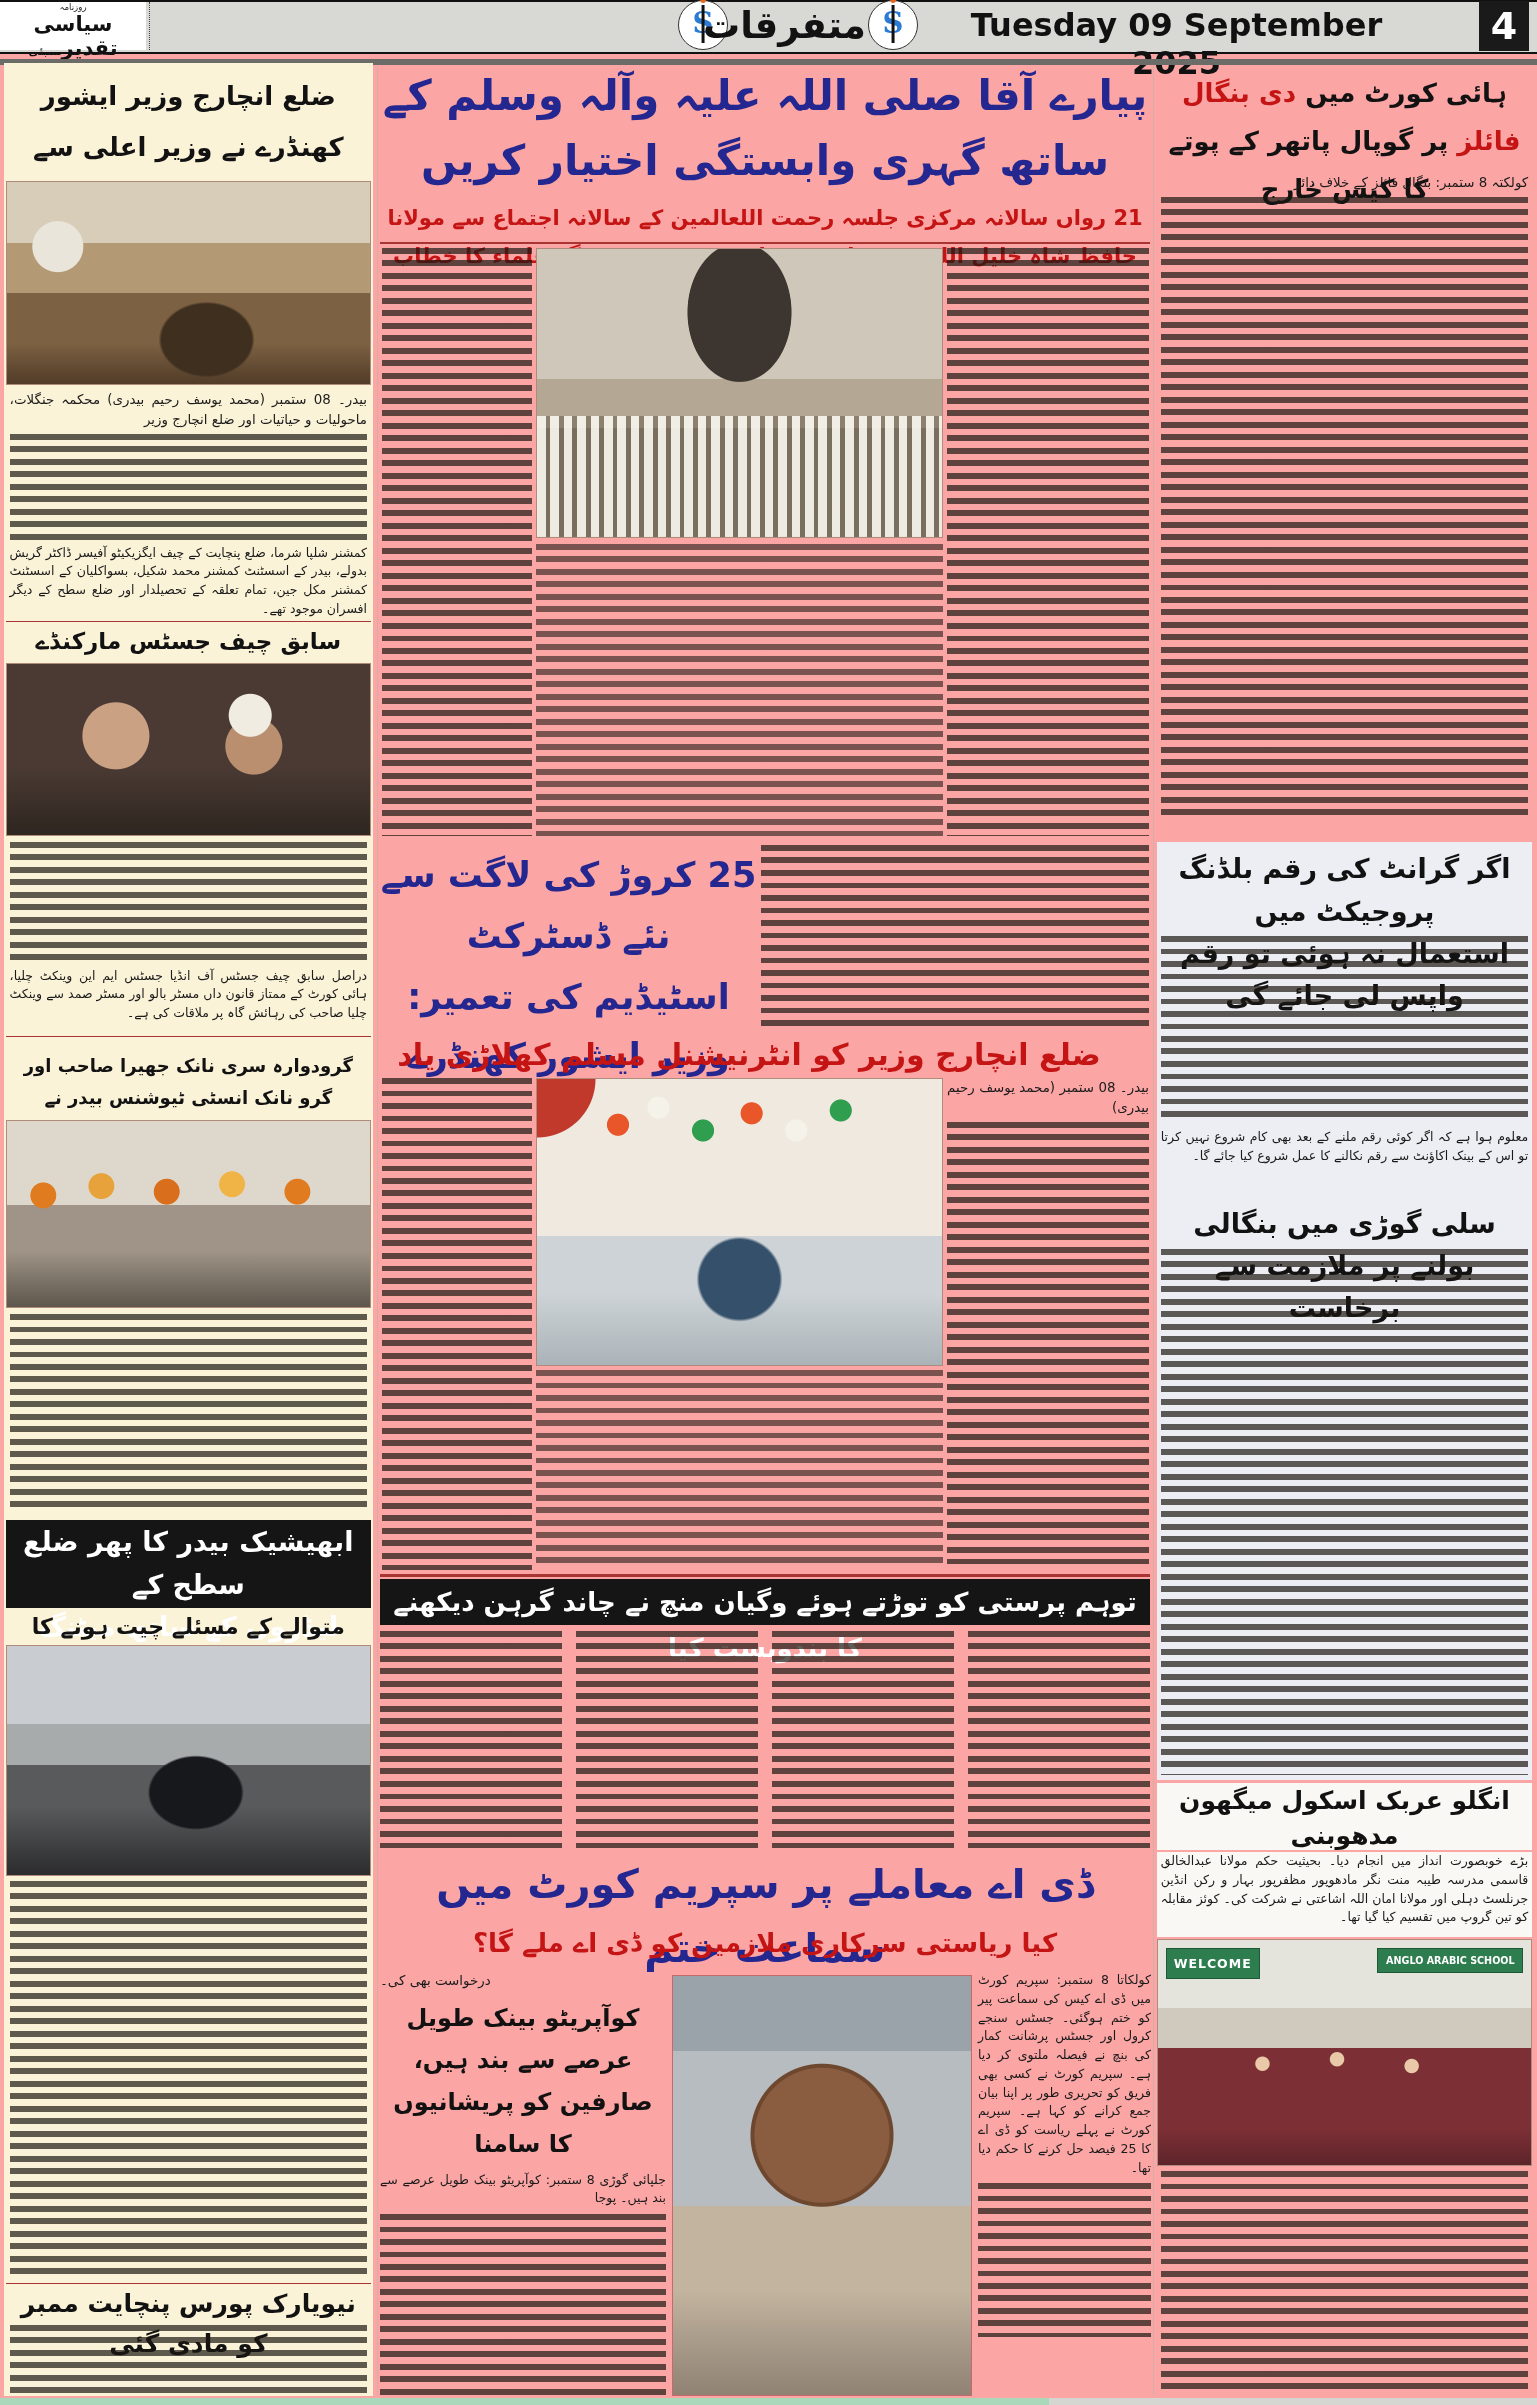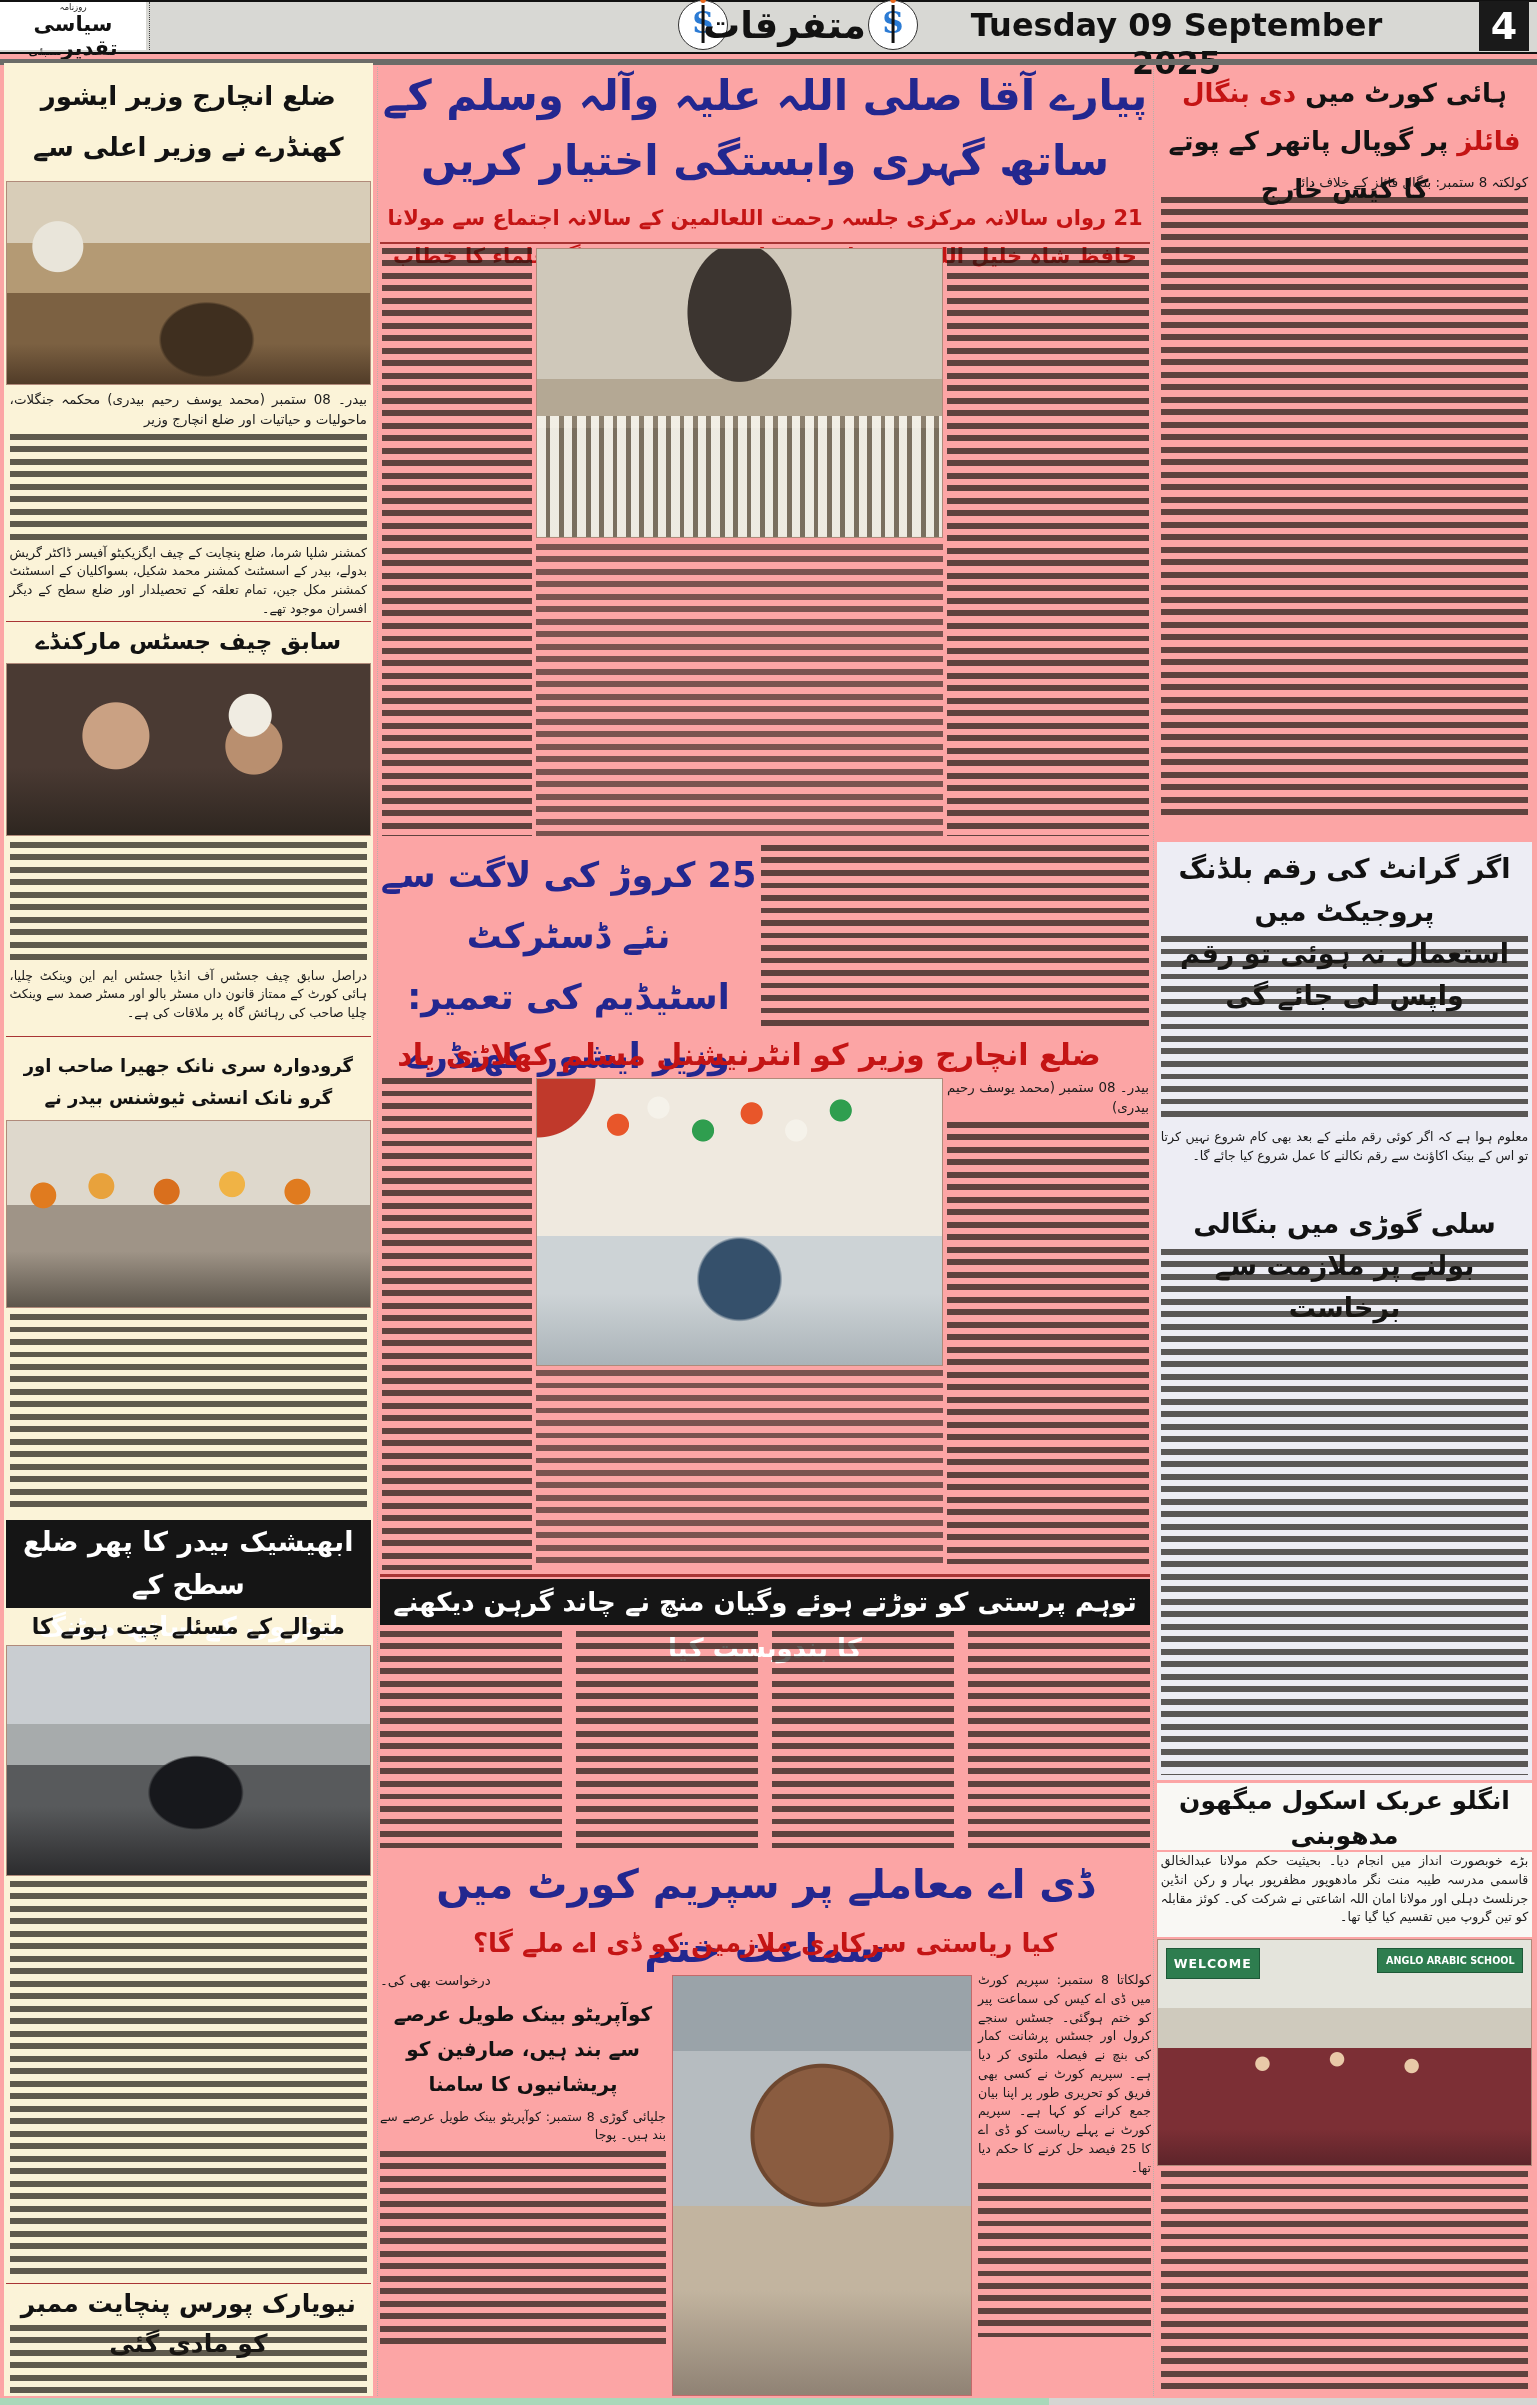--- a/index.html
+++ b/index.html
@@ -171,21 +171,21 @@
     <div class="bars" style="flex:1;"></div>
     <div class="bars" style="flex:1;"></div>
     <div class="bars" style="flex:1;"></div>
   </div>
 
   <div class="abs hl u blue" style="left:380px;top:1852px;width:770px;height:69px;font-size:40px;line-height:1.6;">ڈی اے معاملے پر سپریم کورٹ میں سماعت ختم</div>
   <div class="abs hl u red" style="left:380px;top:1925px;width:770px;height:38px;font-size:26px;line-height:1.4;">کیا ریاستی سرکاری ملازمین کو ڈی اے ملے گا؟</div>
 
   <div class="abs" style="left:380px;top:1971px;width:286px;height:427px;">
     <p class="ex" style="text-align:left;">درخواست بھی کی۔</p>
-    <div class="hl u" style="font-size:20px;line-height:1.75;margin:5.8px 0;">کوآپریٹو بینک طویل عرصے سے بند ہیں، صارفین کو پریشانیوں کا سامنا</div>
+    <div class="hl u" style="font-size:24px;line-height:1.75;margin:5.8px 0;">کوآپریٹو بینک طویل عرصے سے بند ہیں، صارفین کو پریشانیوں کا سامنا</div>
     <p class="ex sm">جلپائی گوڑی 8 ستمبر: کوآپریٹو بینک طویل عرصے سے بند ہیں۔ پوجا</p>
     <div class="bars" style="height:198px;margin-top:5.8px;"></div>
   </div>
   <div class="abs ph ph-court" style="left:672px;top:1975px;width:300px;height:421px;"></div>
   <div class="abs" style="left:978px;top:1971px;width:173px;height:427px;">
     <p class="ex sm">کولکاتا 8 ستمبر: سپریم کورٹ میں ڈی اے کیس کی سماعت پیر کو ختم ہوگئی۔ جسٹس سنجے کرول اور جسٹس پرشانت کمار کی بنچ نے فیصلہ ملتوی کر دیا ہے۔ سپریم کورٹ نے کسی بھی فریق کو تحریری طور پر اپنا بیان جمع کرانے کو کہا ہے۔ سپریم کورٹ نے پہلے ریاست کو ڈی اے کا 25 فیصد حل کرنے کا حکم دیا تھا۔</p>
     <div class="bars" style="height:154px;margin-top:5.8px;"></div>
   </div>
 
   <div class="abs hl u" style="left:1157px;top:69px;width:375px;height:100px;font-size:26px;line-height:1.85;">

